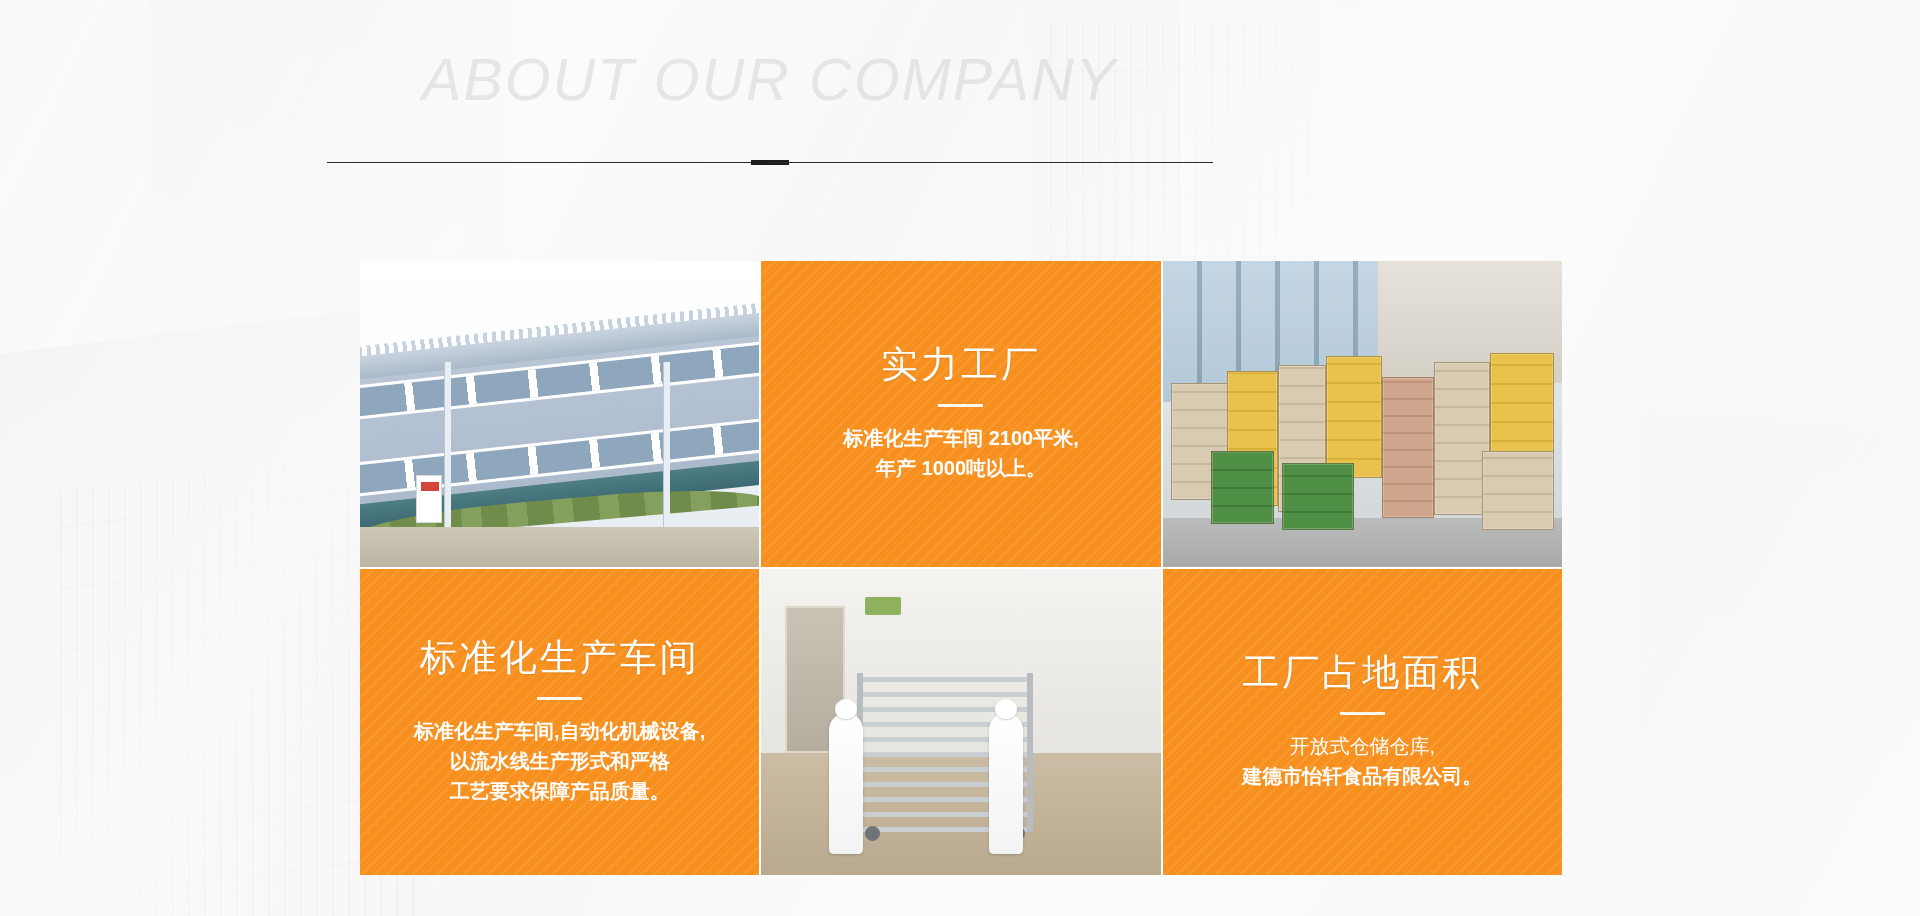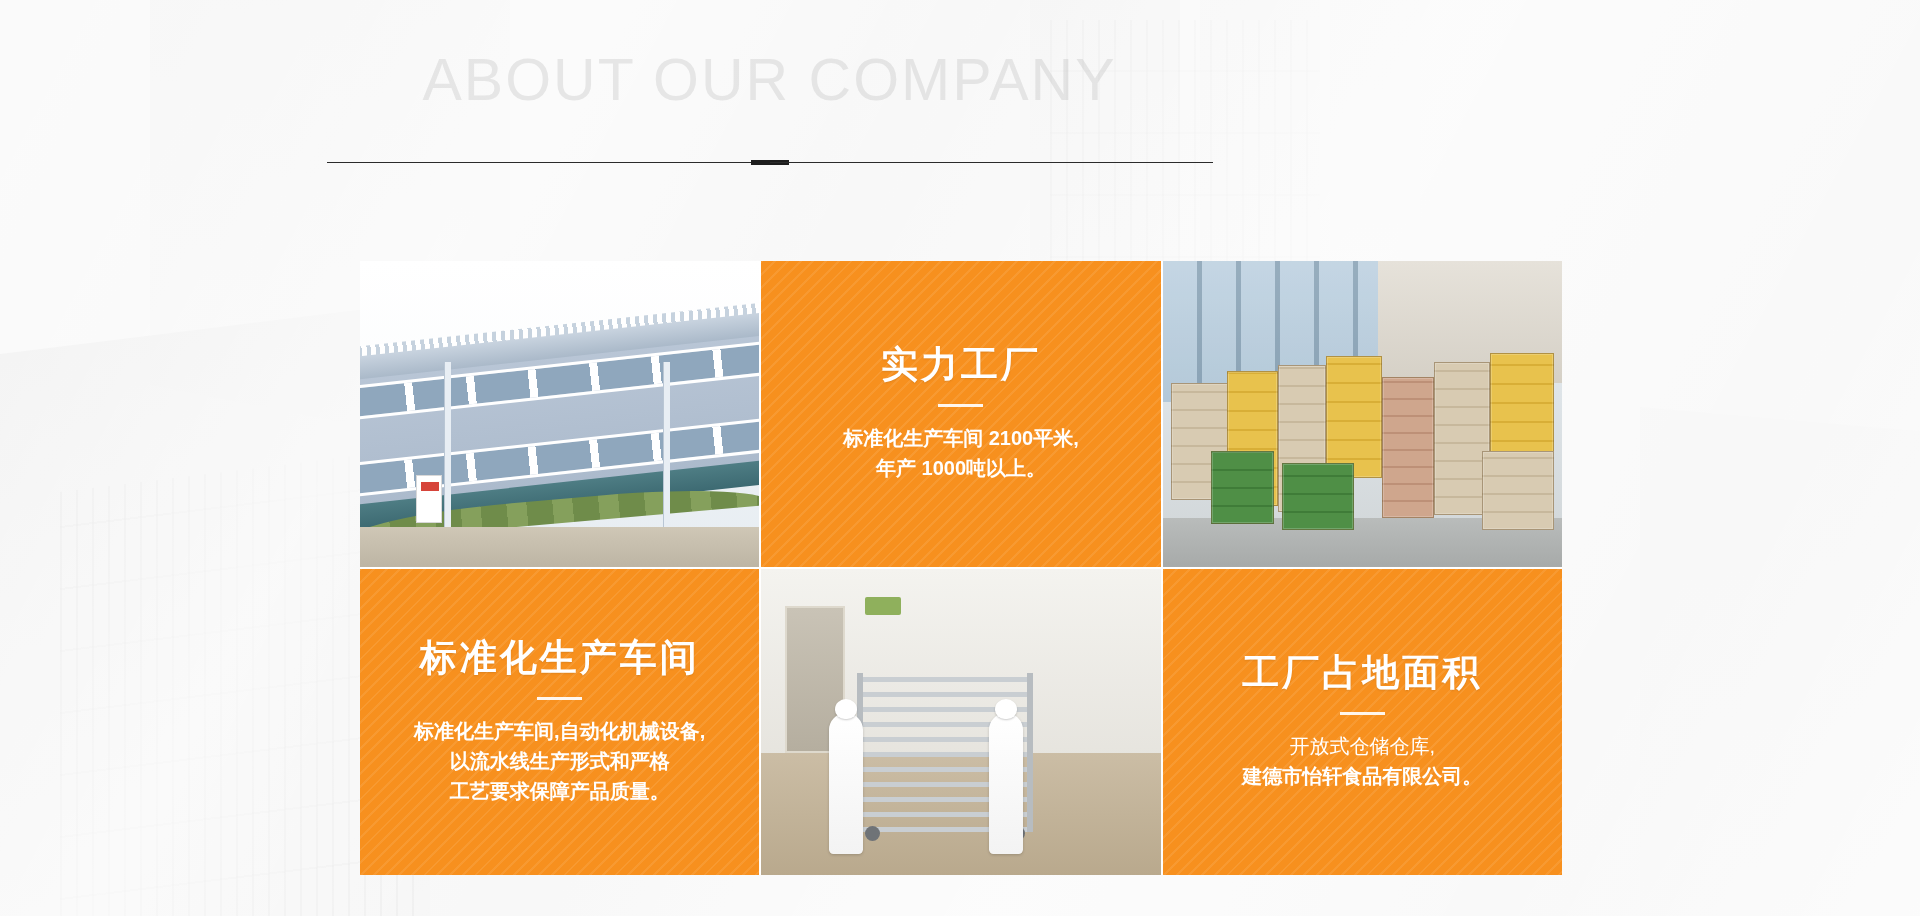--- a/index.html
+++ b/index.html
@@ -44,21 +44,21 @@
       rgba(255,255,255,0) 0%,
       rgba(255,255,255,.75) 24%,
       rgba(255,255,255,.15) 42%,
       rgba(255,255,255,.78) 62%,
       rgba(255,255,255,.35) 82%,
       rgba(255,255,255,.9) 100%);
   }
   .bg-veil { position:absolute; inset:0; background:rgba(250,250,250,.55); }
 
   
-  .header { position:absolute; left:0; top:0; width:1539px; height:250px; }
+  .header { position:absolute; left:0; top:0; width:1539px; height:250px;font-style:italic; }
   .ghost-title {
     position:absolute; left:0; right:0; top:46px;
     text-align:center;
     font-size:59px; font-weight:400; letter-spacing:2px;
     color:rgba(150,150,150,.20);
     white-space:nowrap;
     user-select:none;
   }
   .main-title {
     position:absolute; left:0; right:0; top:83px;
@@ -101,21 +101,21 @@
   }
   .panel::before {
     content:""; position:absolute; inset:0;
     background:repeating-linear-gradient(135deg,
       rgba(255,255,255,.085) 0 2px,
       rgba(255,255,255,0) 2px 9px);
     pointer-events:none;
   }
   .panel > * { position:relative; z-index:1; }
   .panel-title {
-    font-size:37px; font-weight:bold; letter-spacing:3px;
+    font-size:37px; font-weight:normal; letter-spacing:3px;
     line-height:1.12;
     text-shadow:0 1px 2px rgba(0,0,0,.10);
   }
   .panel-sep { width:45px; height:3px; background:rgba(255,255,255,.92); margin:18px 0 16px; }
   .panel-body { font-size:20px; line-height:1.52; font-weight:bold; }
   .panel-body .ln { display:block; }
   .panel-body .ln.light { font-weight:normal; }
 
   
   .photo { background:#dfe6ec; }

